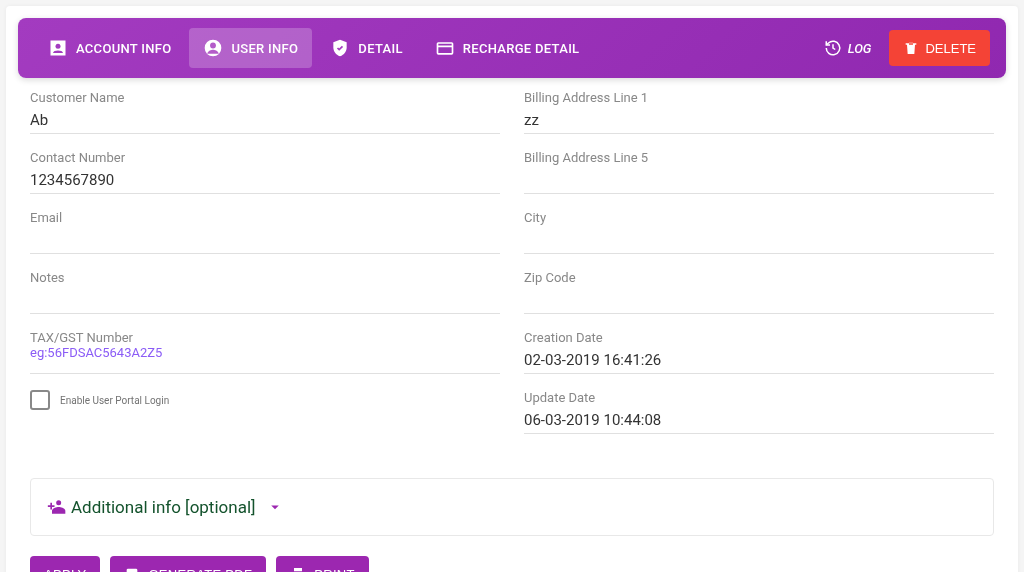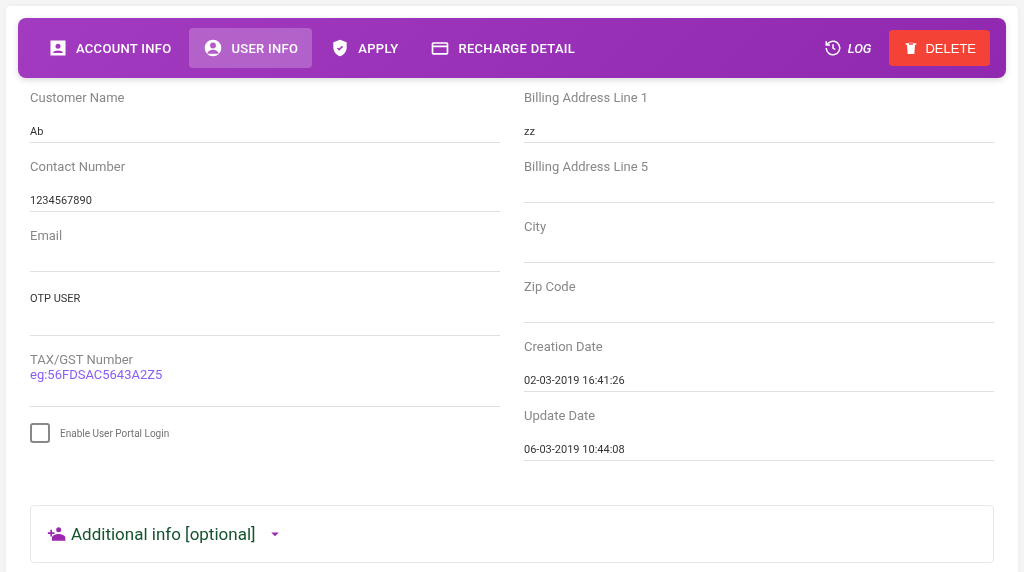--- a/index.html
+++ b/index.html
@@ -80,23 +80,23 @@
     .field-label {
       font-size: 13px;
       color: #888;
     }
     .field-sub {
       font-size: 13px;
       color: #8b5cf6;
       display: block;
     }
     .field-value {
-      font-size: 11px;
+      font-size: 15px;
       color: #333;
-      margin-top: 20px;
+      margin-top: 6px;
     }
     .checkbox-row {
       display: flex;
       align-items: center;
       margin-top: 16px;
     }
     .checkbox {
       width: 20px;
       height: 20px;
       border: 2px solid #888;
@@ -164,21 +164,21 @@
           <circle cx="12" cy="9" r="3.5" fill="#b45cc9"></circle>
           <path d="M5 19c1-4 5-5 7-5s6 1 7 5" fill="#b45cc9"></path>
         </svg>
       <span>USER INFO</span>
     </div>
     <div class="tab">
       <svg width="20" height="20" viewBox="0 0 24 24" fill="#fff">
           <path d="M12 2l8 3v6c0 5-3 9-8 11-5-2-8-6-8-11V5z"></path>
           <path d="M9 12l2 2 4-4" stroke="#a33bc0" stroke-width="2" fill="none"></path>
         </svg>
-      <span>APPLY</span>
+      <span>DETAIL</span>
     </div>
     <div class="tab">
       <svg width="20" height="20" viewBox="0 0 24 24" fill="none" stroke="#fff" stroke-width="2">
           <rect x="3" y="6" width="18" height="13" rx="1"></rect>
           <line x1="3" y1="10" x2="21" y2="10"></line>
         </svg>
       <span>RECHARGE DETAIL</span>
     </div>
     <div class="spacer"></div>
     <div class="log-btn">
@@ -205,21 +205,21 @@
       </div>
       <div class="field">
         <div class="field-label">Contact Number</div>
         <div class="field-value">1234567890</div>
       </div>
       <div class="field">
         <div class="field-label">Email</div>
         <div class="field-value"></div>
       </div>
       <div class="field">
-        <div class="field-value">OTP USER</div>
+        <div class="field-label">Notes</div>
       </div>
       <div class="field">
         <div class="field-label">TAX/GST Number</div>
         <span class="field-sub">eg:56FDSAC5643A2Z5</span>
         <div class="field-value"></div>
       </div>
       <div class="checkbox-row">
         <div class="checkbox"></div>
         <div class="checkbox-label">Enable User Portal Login</div>
       </div>

